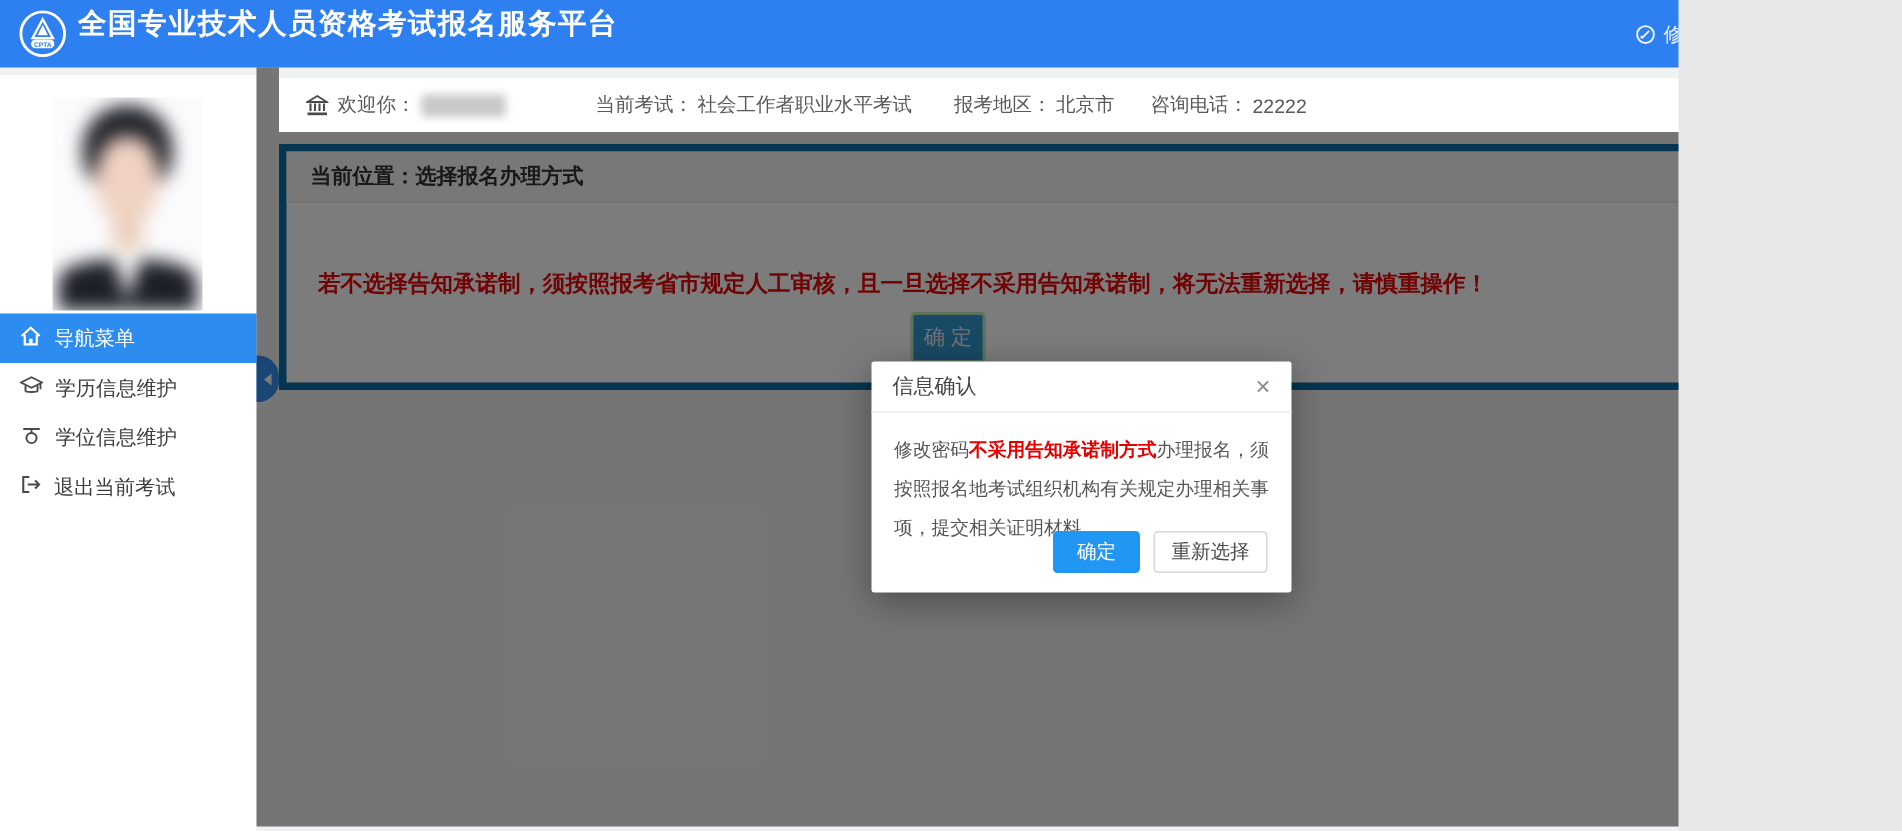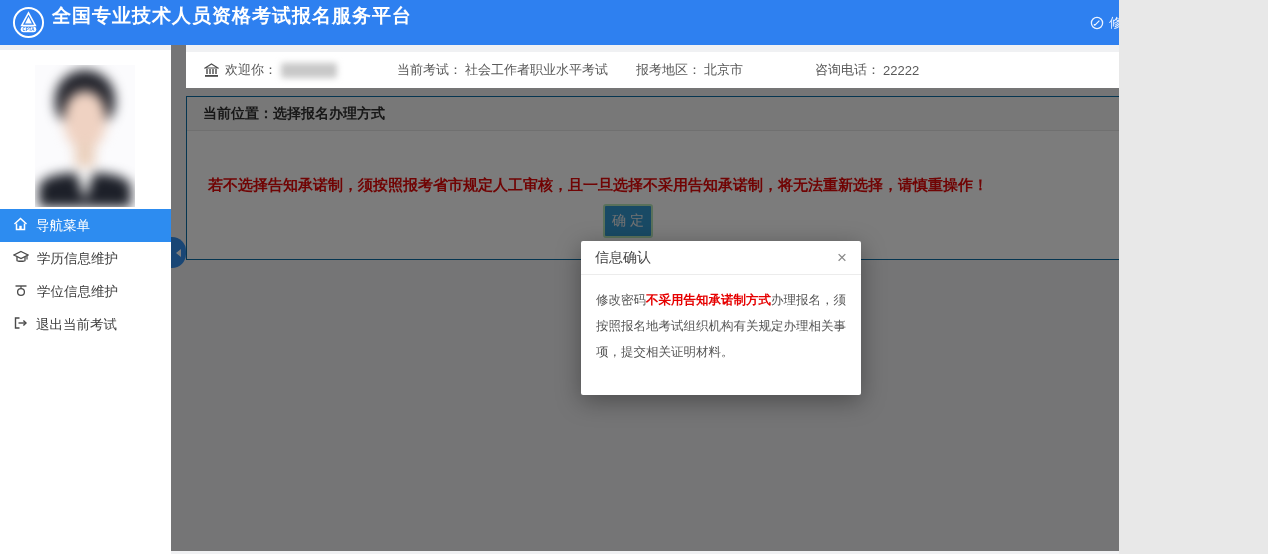--- a/index.html
+++ b/index.html
@@ -29,25 +29,25 @@
   .menu-item { height:33px; display:flex; align-items:center; padding-left:13px; gap:8px; font-size:13.5px; color:#3c3c3c; cursor:pointer; }
   .menu-item svg { flex:0 0 auto; }
   .menu-item.active { background:#2d8cf0; color:#ffffff; }
   .collapse-tab { position:absolute; left:171px; top:237px; width:15px; height:31px; background:#2d8cf0; border-radius:0 14px 14px 0; z-index:3; display:flex; align-items:center; justify-content:center; cursor:pointer; }
   .collapse-arrow { width:0; height:0; border-top:4px solid transparent; border-bottom:4px solid transparent; border-right:5px solid #ffffff; }
 
   
   .welcome-bar { position:absolute; left:186px; top:52px; width:1065px; height:36px; background:#ffffff; display:flex; align-items:center; padding:0 18px; font-size:13px; color:#595959; z-index:4; }
   .wb-icon { margin-right:6px; display:flex; }
   .redacted-name { width:56px; height:15px; margin:0 4px; background:#c8c8c8; border-radius:2px; filter:blur(3px); }
-  .wb-gap-a { margin-left:56px; } .wb-gap-b { margin-left:28px; } .wb-gap-c { margin-left:72px;text-align:right; }
+  .wb-gap-a { margin-left:56px; } .wb-gap-b { margin-left:28px; } .wb-gap-c { margin-left:24px;text-align:right; }
   .wb-val { margin-left:3px; }
 
   
-  .content-panel { position:absolute; left:186px; top:96px; width:1065px; height:164px; background:#ffffff; border:1px solid #0369a1; }
+  .content-panel { position:absolute; left:186px; top:96px; width:1065px; height:164px; background:#ffffff; border:5px solid #0369a1; }
   .panel-header { height:34px; line-height:33px; padding-left:16px; background:#f6f6f6; border-bottom:1px solid #e5e5e5; font-size:14px; font-weight:bold; color:#2b2b2b; }
   .radio-row { position:absolute; left:20px; top:48px; display:flex; align-items:center; font-size:14px; }
   .radio-opt { display:flex; align-items:center; cursor:pointer; color:#666666; }
   .radio-opt.checked { margin-left:32px; color:#333333; }
   .rdo { width:14px; height:14px; border-radius:50%; border:1px solid #b9b9b9; background:#ffffff; margin-right:8px; position:relative; }
   .radio-opt.checked .rdo { border-color:#4fbd57; }
   .radio-opt.checked .rdo::after { content:''; position:absolute; inset:2px; border-radius:50%; background:#4fbd57; }
   .warning-text { position:absolute; left:21px; top:79px; font-size:15px; font-weight:bold; color:#e60000; }
   .confirm-btn { position:absolute; left:416px; top:107px; width:50px; height:34px; background:#2e95cf; border:2px solid #b6e8b9; border-radius:3px; color:#e9e9e9; font-size:14px; cursor:pointer; font-family:inherit; }
 
@@ -198,19 +198,23 @@
   <div class="overlay-strip"></div>
 
   <div class="modal">
     <div class="modal-header">
       <span class="modal-title">信息确认</span>
       <span class="modal-close">×</span>
     </div>
     <div class="modal-body">
       <span>修改密码</span><span class="hl">不采用告知承诺制方式</span><span>办理报名，须按照报名地考试组织机构有关规定办理相关事项，提交相关证明材料。</span>
     </div>
+    <div class="modal-footer">
+      <button class="btn-primary">确定</button>
+      <button class="btn-default">重新选择</button>
+    </div>
   </div>
 
   <div class="scroll-thumb">
     <div class="cap"></div>
   </div>
 
 </div>
 
 </body></html>

